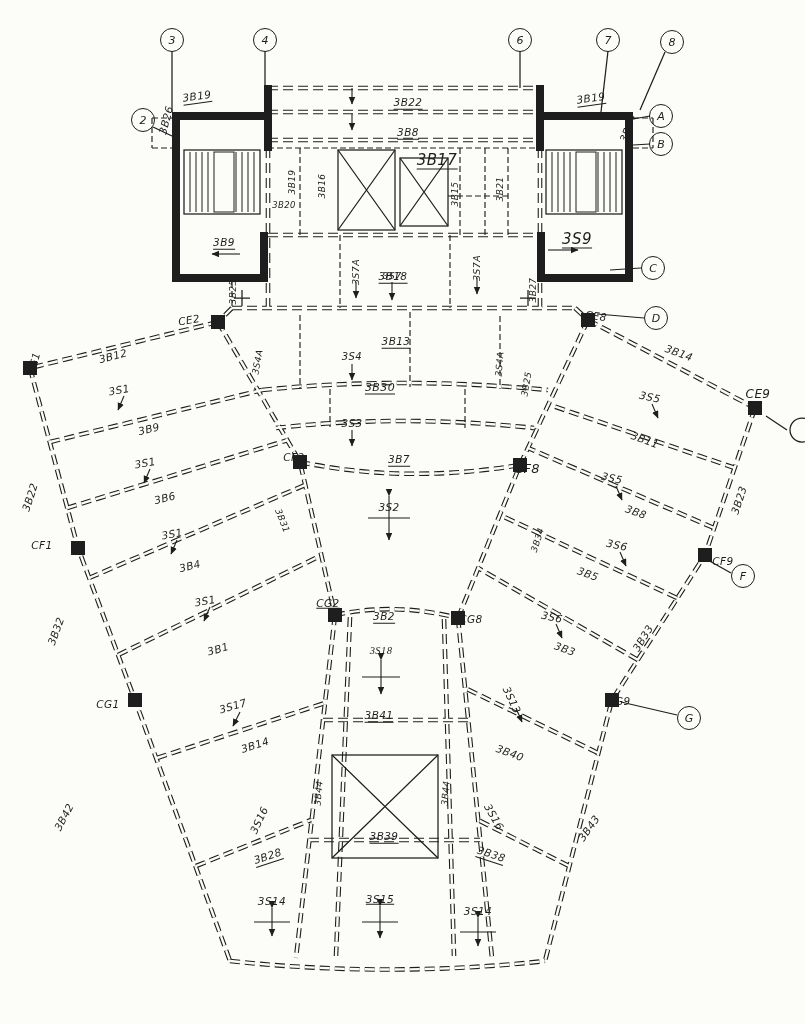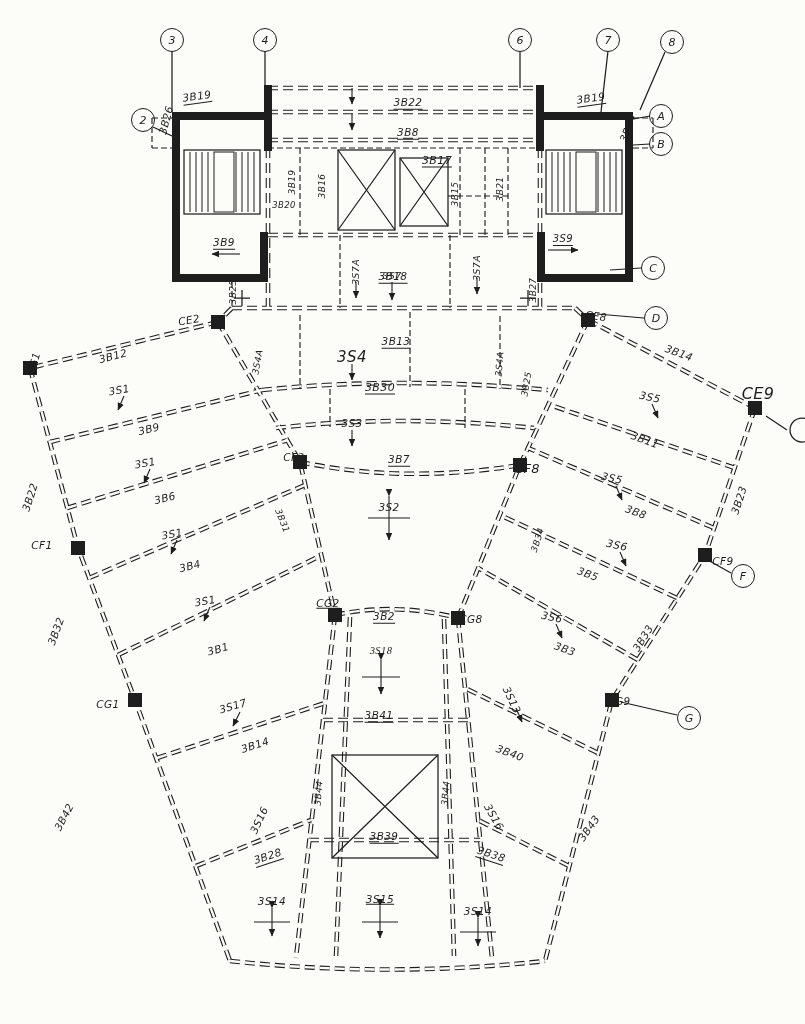--- a/index.html
+++ b/index.html
@@ -197,49 +197,49 @@
       <rect class="wall" x="451" y="611" width="14" height="14"></rect>
     </g>
   </svg>
 
 <span class="lbl u" style="left: 197px; top: 97px; font-size: 10.5px; transform: translate(-50%, -50%) rotate(-8deg);">3B19</span>
     <span class="lbl" style="left: 166px; top: 120px; font-size: 10.5px; transform: translate(-50%, -50%) rotate(-75deg);">3B26</span>
     <span class="lbl u" style="left: 408px; top: 103px; font-size: 10.5px; transform: translate(-50%, -50%) rotate(0deg);">3B22</span>
     <span class="lbl u" style="left: 408px; top: 133px; font-size: 10.5px; transform: translate(-50%, -50%) rotate(0deg);">3B8</span>
     <span class="lbl u" style="left: 591px; top: 99px; font-size: 10.5px; transform: translate(-50%, -50%) rotate(-8deg);">3B19</span>
     <span class="lbl" style="left: 628px; top: 128px; font-size: 10.5px; transform: translate(-50%, -50%) rotate(-70deg);">3B24</span>
-    <span class="lbl u" style="left: 437px; top: 161px; font-size: 11px; transform: translate(-50%, -50%) rotate(0deg);">3B17</span>
+    <span class="lbl u" style="left: 437px; top: 161px; font-size: 15px; transform: translate(-50%, -50%) rotate(0deg);">3B17</span>
     <span class="lbl" style="left: 292px; top: 182px; font-size: 9px; transform: translate(-50%, -50%) rotate(-90deg);">3B19</span>
     <span class="lbl" style="left: 322px; top: 186px; font-size: 9px; transform: translate(-50%, -50%) rotate(-90deg);">3B16</span>
     <span class="lbl" style="left: 284px; top: 205px; font-size: 8.5px; transform: translate(-50%, -50%) rotate(0deg);">3B20</span>
     <span class="lbl" style="left: 455px; top: 194px; font-size: 9px; transform: translate(-50%, -50%) rotate(-90deg);">3B15</span>
     <span class="lbl" style="left: 500px; top: 189px; font-size: 9px; transform: translate(-50%, -50%) rotate(-90deg);">3B21</span>
     <span class="lbl u" style="left: 393px; top: 243px; font-size: 10.5px; transform: translate(-50%, -50%) rotate(0deg); margin-top: 34px;">3B18</span>
     <span class="lbl" style="left: 356px; top: 272px; font-size: 9.5px; transform: translate(-50%, -50%) rotate(-90deg);">3S7A</span>
     <span class="lbl" style="left: 392px; top: 276px; font-size: 9.5px; transform: translate(-50%, -50%) rotate(0deg);">3S7</span>
     <span class="lbl" style="left: 477px; top: 268px; font-size: 9.5px; transform: translate(-50%, -50%) rotate(-90deg);">3S7A</span>
     <span class="lbl" style="left: 233px; top: 292px; font-size: 9px; transform: translate(-50%, -50%) rotate(-90deg);">3B25</span>
     <span class="lbl" style="left: 533px; top: 290px; font-size: 9px; transform: translate(-50%, -50%) rotate(-90deg);">3B27</span>
     <span class="lbl u" style="left: 396px; top: 314px; font-size: 10.5px; transform: translate(-50%, -50%) rotate(0deg); margin-top: 28px;">3B13</span>
     <span class="lbl u" style="left: 224px; top: 243px; font-size: 10.5px; transform: translate(-50%, -50%) rotate(0deg);">3B9</span>
-    <span class="lbl u" style="left: 563px; top: 240px; font-size: 10px; transform: translate(-50%, -50%) rotate(0deg);">3S9</span>
+    <span class="lbl u" style="left: 577px; top: 240px; font-size: 15px; transform: translate(-50%, -50%) rotate(0deg);">3S9</span>
     <span class="lbl" style="left: 189px; top: 320px; font-size: 10.5px; transform: translate(-50%, -50%) rotate(-10deg);">CE2</span>
     <span class="lbl" style="left: 596px; top: 316px; font-size: 10.5px; transform: translate(-50%, -50%) rotate(8deg);">CE8</span>
     <span class="lbl" style="left: 294px; top: 457px; font-size: 10.5px; transform: translate(-50%, -50%) rotate(0deg);">CF2</span>
     <span class="lbl" style="left: 527px; top: 468px; font-size: 13px; transform: translate(-50%, -50%) rotate(0deg);">CF8</span>
-    <span class="lbl" style="left: 758px; top: 394px; font-size: 16px; transform: translate(-50%, -50%) rotate(0deg);">CE9</span>
+    <span class="lbl" style="left: 758px; top: 394px; font-size: 12px; transform: translate(-50%, -50%) rotate(0deg);">CE9</span>
     <span class="lbl" style="left: 42px; top: 545px; font-size: 10.5px; transform: translate(-50%, -50%) rotate(0deg);">CF1</span>
     <span class="lbl" style="left: 723px; top: 561px; font-size: 10.5px; transform: translate(-50%, -50%) rotate(0deg);">CF9</span>
     <span class="lbl" style="left: 108px; top: 704px; font-size: 10.5px; transform: translate(-50%, -50%) rotate(0deg);">CG1</span>
     <span class="lbl" style="left: 328px; top: 603px; font-size: 10.5px; transform: translate(-50%, -50%) rotate(0deg); text-decoration: underline;">CG2</span>
     <span class="lbl" style="left: 471px; top: 619px; font-size: 10.5px; transform: translate(-50%, -50%) rotate(0deg);">CG8</span>
     <span class="lbl" style="left: 619px; top: 701px; font-size: 10.5px; transform: translate(-50%, -50%) rotate(0deg);">CG9</span>
     <span class="lbl" style="left: 34px; top: 363px; font-size: 10.5px; transform: translate(-50%, -50%) rotate(-75deg);">CE1</span>
     <span class="lbl" style="left: 258px; top: 362px; font-size: 9px; transform: translate(-50%, -50%) rotate(-80deg);">3S4A</span>
-    <span class="lbl" style="left: 352px; top: 357px; font-size: 15px; transform: translate(-50%, -50%) rotate(0deg);">3S4</span>
+    <span class="lbl" style="left: 352px; top: 357px; font-size: 10px; transform: translate(-50%, -50%) rotate(0deg);">3S4</span>
     <span class="lbl" style="left: 500px; top: 364px; font-size: 9px; transform: translate(-50%, -50%) rotate(-85deg);">3S4A</span>
     <span class="lbl" style="left: 527px; top: 384px; font-size: 9px; transform: translate(-50%, -50%) rotate(-80deg);">3B25</span>
     <span class="lbl u" style="left: 380px; top: 388px; font-size: 11px; transform: translate(-50%, -50%) rotate(0deg);">3B30</span>
     <span class="lbl" style="left: 352px; top: 423px; font-size: 10.5px; transform: translate(-50%, -50%) rotate(0deg);">3S3</span>
     <span class="lbl u" style="left: 371px; top: 460px; font-size: 10.5px; transform: translate(-50%, -50%) rotate(0deg); margin-left: 28px;">3B7</span>
     <span class="lbl" style="left: 389px; top: 507px; font-size: 10.5px; transform: translate(-50%, -50%) rotate(0deg);">3S2</span>
     <span class="lbl u" style="left: 384px; top: 605px; font-size: 10.5px; transform: translate(-50%, -50%) rotate(0deg); margin-top: 12px;">3B2</span>
     <span class="lbl" style="left: 113px; top: 356px; font-size: 10.5px; transform: translate(-50%, -50%) rotate(-14deg);">3B12</span>
     <span class="lbl" style="left: 119px; top: 390px; font-size: 10.5px; transform: translate(-50%, -50%) rotate(-10deg);">3S1</span>
     <span class="lbl" style="left: 149px; top: 429px; font-size: 10.5px; transform: translate(-50%, -50%) rotate(-14deg);">3B9</span>

